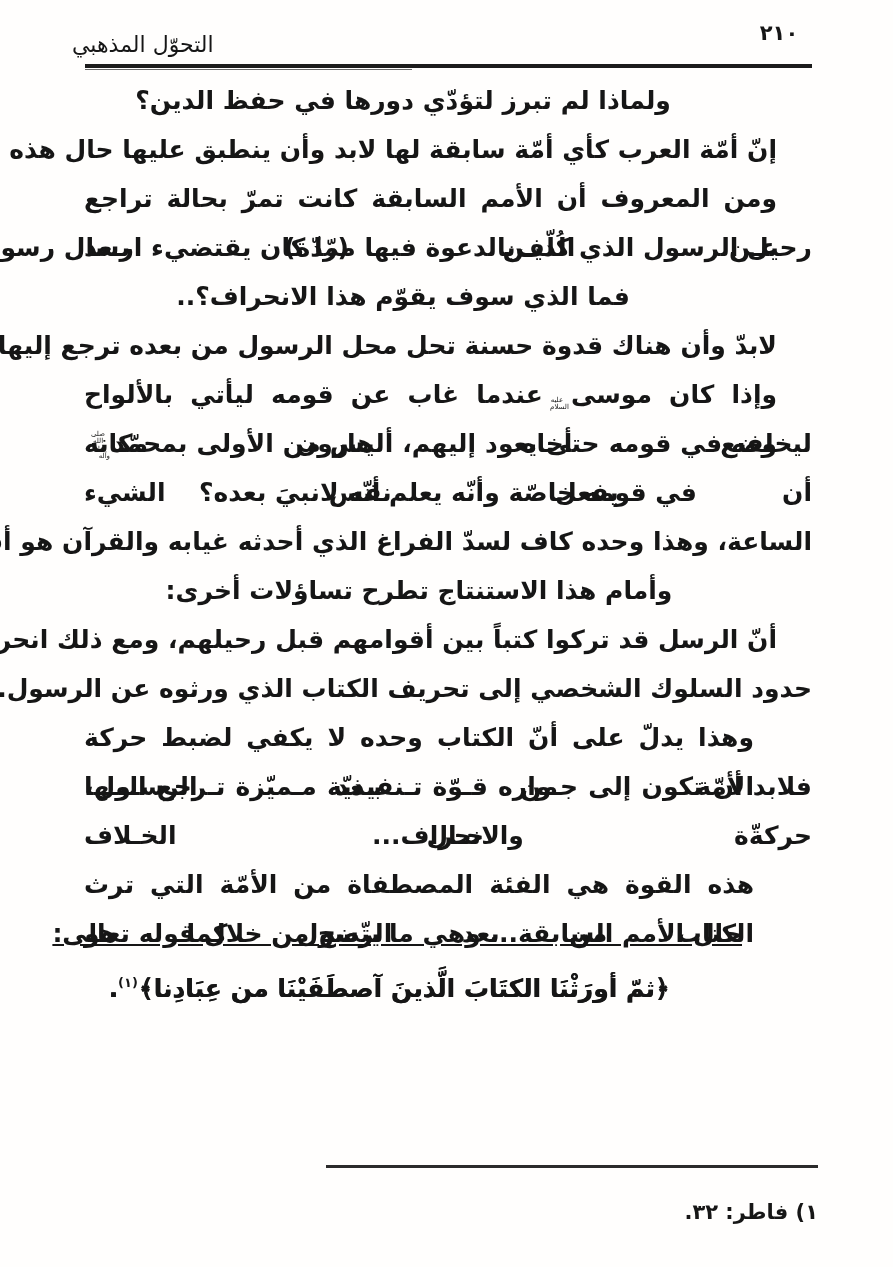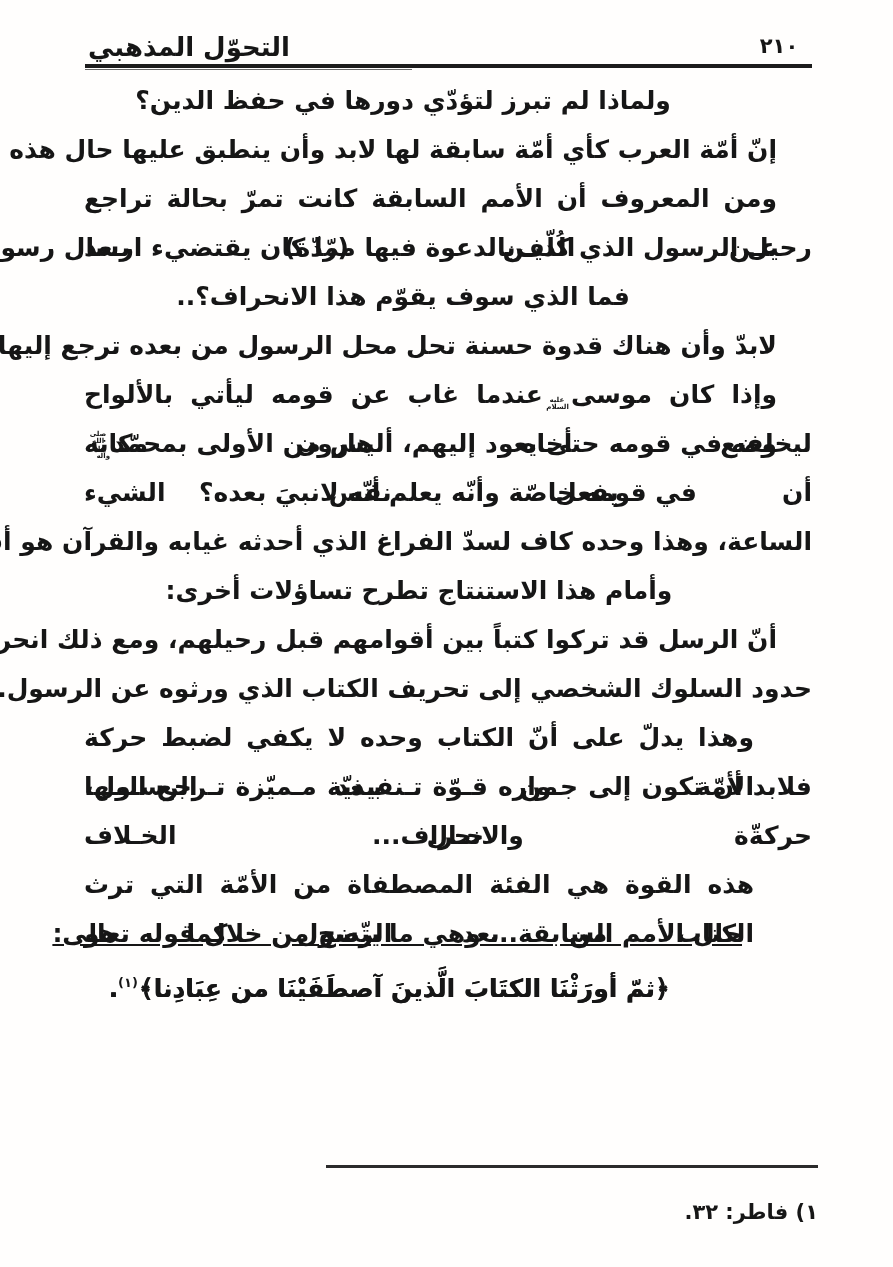--- a/index.html
+++ b/index.html
@@ -10,27 +10,27 @@
     color: #161616;
     position: relative;
     overflow: hidden;
   }
   .page {
     position: absolute; inset: 0;
     background: #fffefd;
   }
   
   .running-head-title {
-    position: absolute; left: 88px; top: 32px;
-    font-size: 26px; font-weight: 700;
+    position: absolute; left: 72px; top: 32px;
+    font-size: 22px; font-weight: 400;
     direction: rtl;
     letter-spacing: 0.5px;
   }
   .page-number {
-    position: absolute; left: 742px; top: 34px; width: 74px;
+    position: absolute; left: 742px; top: 21px; width: 74px;
     text-align: center;
     font-size: 21px; font-weight: 700;
   }
   .header-rule {
     position: absolute; left: 85px; top: 64px;
     width: 727px; height: 4px;
     background: #1c1c1c;
   }
   .header-rule::after {
     content: ""; position: absolute; left: 0; top: 5px;
@@ -70,21 +70,21 @@
     margin-right: 1px;
   }
   .honorific {
     display: inline-block;
     width: 24px;
     font-size: 7px;
     line-height: 1.05;
     text-align: center;
     vertical-align: -6px;
     white-space: normal;
-    font-weight: 700;
+    font-weight: 400;
     margin: 0 2px;
   }
   
   .footnote-rule {
     position: absolute; left: 326px; top: 1165px;
     width: 492px; height: 3px;
     background: #2b2b2b;
   }
   .footnote {
     position: absolute; left: 326px; top: 1200px;

